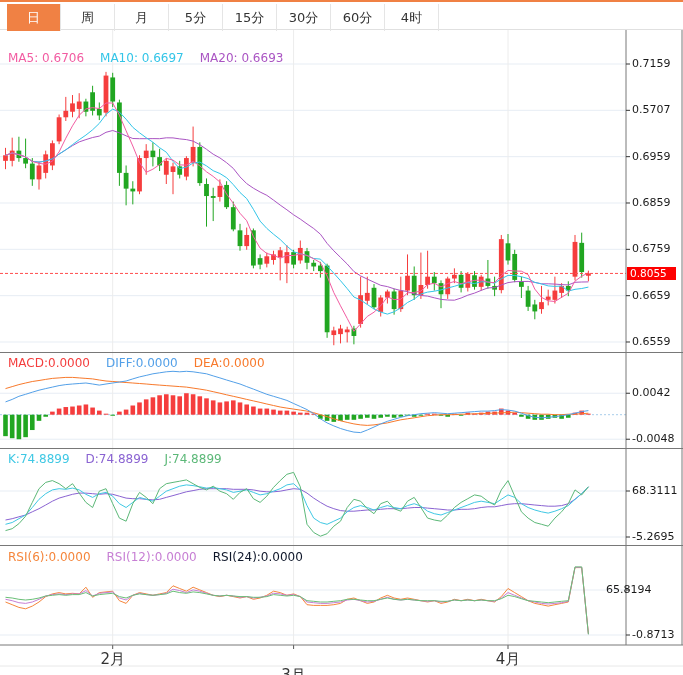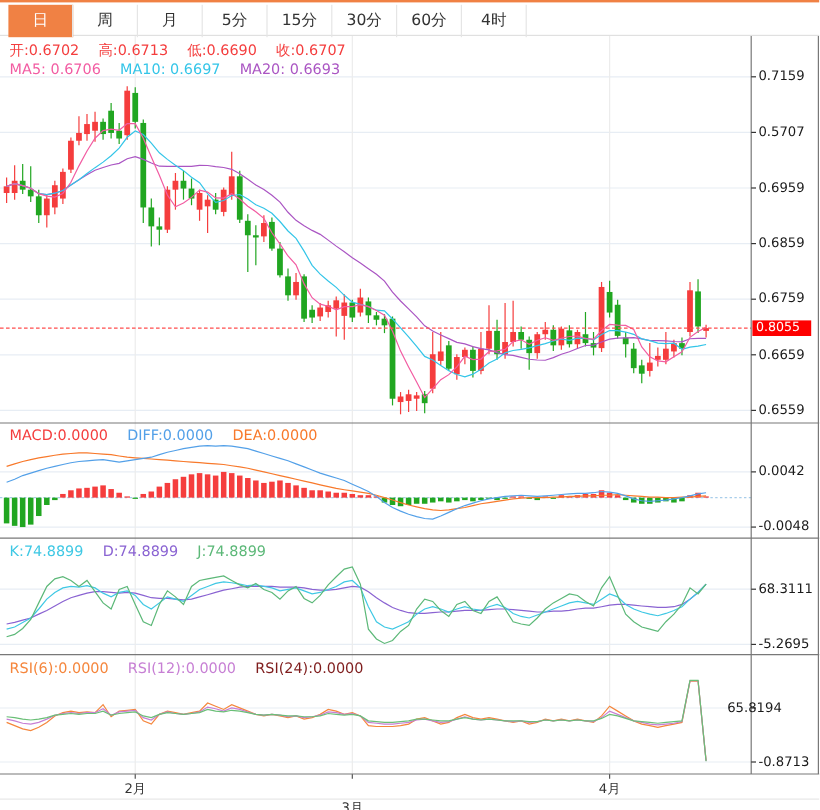--- a/index.html
+++ b/index.html
@@ -7,21 +7,21 @@
        font-family:"DejaVu Sans","Liberation Sans",sans-serif;}
   #plot{position:absolute;left:0;top:0;}
   .tabbar{position:absolute;left:0;top:0;width:683px;height:30px;background:#fff;
           border-top:2px solid #f08144;border-bottom:1px solid #e0e0e0;box-sizing:border-box;}
   .tab{position:absolute;top:2px;height:27px;line-height:27px;text-align:center;
        font-size:13px;color:#333;border-right:1px solid #e5e5e5;box-sizing:border-box;cursor:pointer;}
   .tab.active{color:#fff;}
   .hdr{position:absolute;left:8px;white-space:nowrap;font-size:12px;letter-spacing:0;}
   .hdr span{margin-right:16px;}
   .axis-lab{position:absolute;font-size:11px;color:#1a1a1a;}
-  .xlab{position:absolute;font-size:11px;color:#333;width:40px;text-align:center;}
+  .xlab{position:absolute;font-size:15px;color:#333;width:40px;text-align:center;}
   .badge{position:absolute;left:627px;width:49px;height:13px;line-height:13px;
          font-size:10.5px;color:#fff;padding-left:3px;box-sizing:border-box;}
 </style>
 </head>
 <body>
 
 <div id="app">
   <svg id="plot" width="683" height="675" viewBox="0 0 683 675">
       <line x1="0" y1="64" x2="626" y2="64" stroke="#e7edf4" stroke-width="1" stroke-dasharray="none"></line>
       <line x1="0" y1="110.33300000000004" x2="626" y2="110.33300000000004" stroke="#e7edf4" stroke-width="1" stroke-dasharray="none"></line>
@@ -345,26 +345,25 @@
       <div class="tab active" style="left: 7px; width: 54px; background: rgb(240, 129, 68);">日</div>
       <div class="tab" style="left: 61px; width: 54px;">周</div>
       <div class="tab" style="left: 115px; width: 54px;">月</div>
       <div class="tab" style="left: 169px; width: 54px;">5分</div>
       <div class="tab" style="left: 223px; width: 54px;">15分</div>
       <div class="tab" style="left: 277px; width: 54px;">30分</div>
       <div class="tab" style="left: 331px; width: 54px;">60分</div>
       <div class="tab" style="left: 385px; width: 54px;">4时</div>
     </div>
 
-  <div class="hdr" id="hdr-ohlc" style="top:34px;"><span style="color: rgb(244, 61, 61);">开:0.6702</span><span style="color: rgb(244, 61, 61);">高:0.6713</span><span style="color: rgb(244, 61, 61);">低:0.6690</span><span style="color: rgb(244, 61, 61);">收:0.6707</span></div>
   <div class="hdr" id="hdr-ma" style="top:51px;"><span style="color: rgb(242, 92, 162);">MA5: 0.6706</span><span style="color: rgb(51, 197, 232);">MA10: 0.6697</span><span style="color: rgb(170, 85, 195);">MA20: 0.6693</span></div>
 
   <div class="hdr" id="hdr-macd" style="top:356px;"><span style="color: rgb(244, 61, 61);">MACD:0.0000</span><span style="color: rgb(83, 160, 232);">DIFF:0.0000</span><span style="color: rgb(248, 121, 43);">DEA:0.0000</span></div>
   <div class="hdr" id="hdr-kdj" style="top:452px;"><span style="color: rgb(63, 200, 228);">K:74.8899</span><span style="color: rgb(138, 99, 210);">D:74.8899</span><span style="color: rgb(92, 184, 120);">J:74.8899</span></div>
-  <div class="hdr" id="hdr-rsi" style="top:550px;"><span style="color: rgb(245, 134, 60);">RSI(6):0.0000</span><span style="color: rgb(199, 127, 212);">RSI(12):0.0000</span><span style="color: #7f1d1d;">RSI(24):0.0000</span></div>
+  <div class="hdr" id="hdr-rsi" style="top:550px;"><span style="color: rgb(245, 134, 60);">RSI(6):0.0000</span><span style="color: rgb(199, 127, 212);">RSI(12):0.0000</span><span style="color: #0f172a;">RSI(24):0.0000</span></div>
 
   <div id="axis-labels">
       <div class="axis-lab" style="left: 632px; top: 57px;">0.7159</div>
       <div class="axis-lab" style="left: 632px; top: 103.333px;">0.5707</div>
       <div class="axis-lab" style="left: 632px; top: 149.666px;">0.6959</div>
       <div class="axis-lab" style="left: 632px; top: 195.999px;">0.6859</div>
       <div class="axis-lab" style="left: 632px; top: 242.332px;">0.6759</div>
       <div class="axis-lab" style="left: 632px; top: 288.665px;">0.6659</div>
       <div class="axis-lab" style="left: 632px; top: 334.998px;">0.6559</div>
       <div class="axis-lab" style="left: 632px; top: 386.238px;">0.0042</div>

